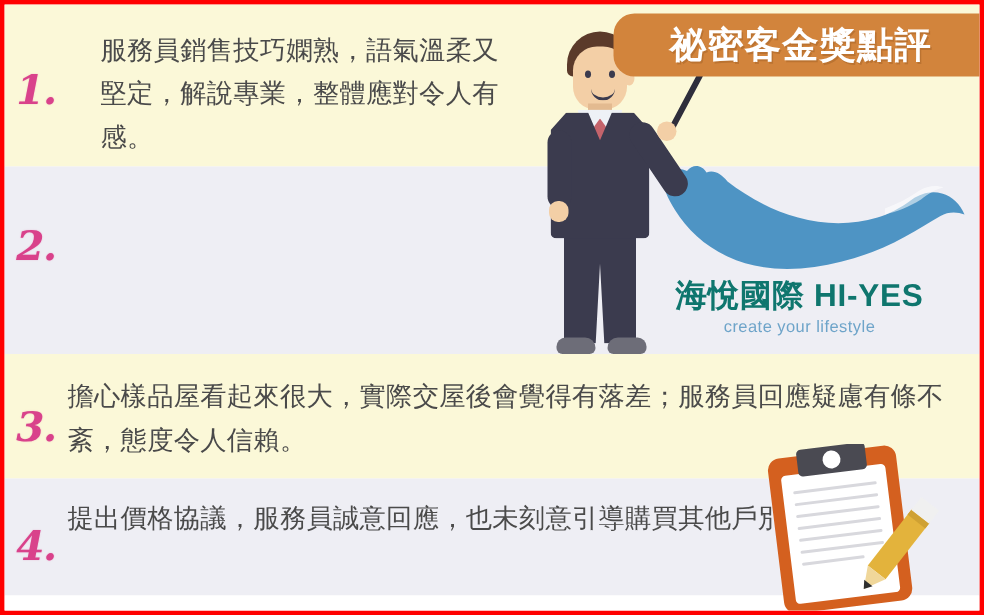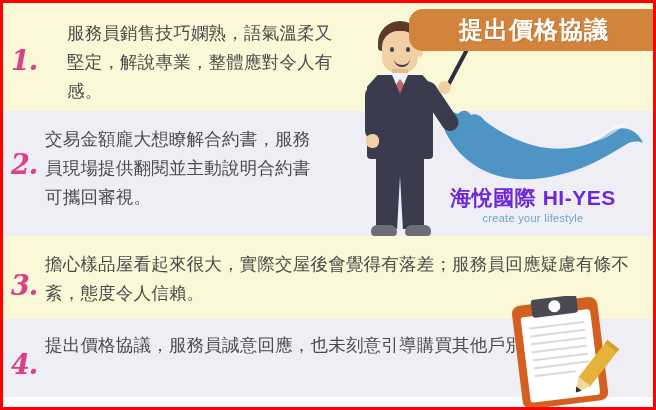--- a/index.html
+++ b/index.html
@@ -201,21 +201,21 @@
   
   #logo {
     position: absolute;
     z-index: 7;
     left: 430px;
     top: 183px;
     width: 200px;
     text-align: center;
   }
   #logo-name {
-    color: #6d28d9;
+    color: #0f766e;
     font-size: 21px;
     font-weight: bold;
     letter-spacing: 0.5px;
     line-height: 1.1;
     white-space: nowrap;
   }
   #logo-tagline {
     color: #6ea4c9;
     font-size: 11px;
     letter-spacing: 0.3px;
@@ -271,21 +271,21 @@
     <div class="m-shirt"></div>
     <div class="m-tie"></div>
     <div class="m-jacket"></div>
     <div class="m-arm-l"></div>
     <div class="m-hand-l"></div>
     <div class="m-arm-r"></div>
     <div class="m-hand-r"></div>
   </div>
 
   <div id="banner">
-    <span id="banner-label">提出價格協議</span>
+    <span id="banner-label">祕密客金獎點評</span>
   </div>
 
   <div id="logo">
     <div id="logo-name">海悅國際 HI-YES</div>
     <div id="logo-tagline">create your lifestyle</div>
   </div>
 
   <div id="clipboard">
     <svg width="130" height="112" viewBox="0 0 130 112" xmlns="http://www.w3.org/2000/svg">
       <g transform="rotate(-7 65 56)">
@@ -313,21 +313,20 @@
     </svg>
   </div>
 
   <div id="row1" class="row">
     <div class="row-num">1.</div>
     <div class="row-text">服務員銷售技巧嫻熟，語氣溫柔又堅定，解說專業，整體應對令人有感。</div>
   </div>
 
   <div id="row2" class="row">
     <div class="row-num">2.</div>
-    <div class="row-text">交易金額龐大想瞭解合約書，服務員現場提供翻閱並主動說明合約書可攜回審視。</div>
   </div>
 
   <div id="row3" class="row">
     <div class="row-num">3.</div>
     <div class="row-text">擔心樣品屋看起來很大，實際交屋後會覺得有落差；服務員回應疑慮有條不紊，態度令人信賴。</div>
   </div>
 
   <div id="row4" class="row">
     <div class="row-num">4.</div>
     <div class="row-text">提出價格協議，服務員誠意回應，也未刻意引導購買其他戶別。</div>

